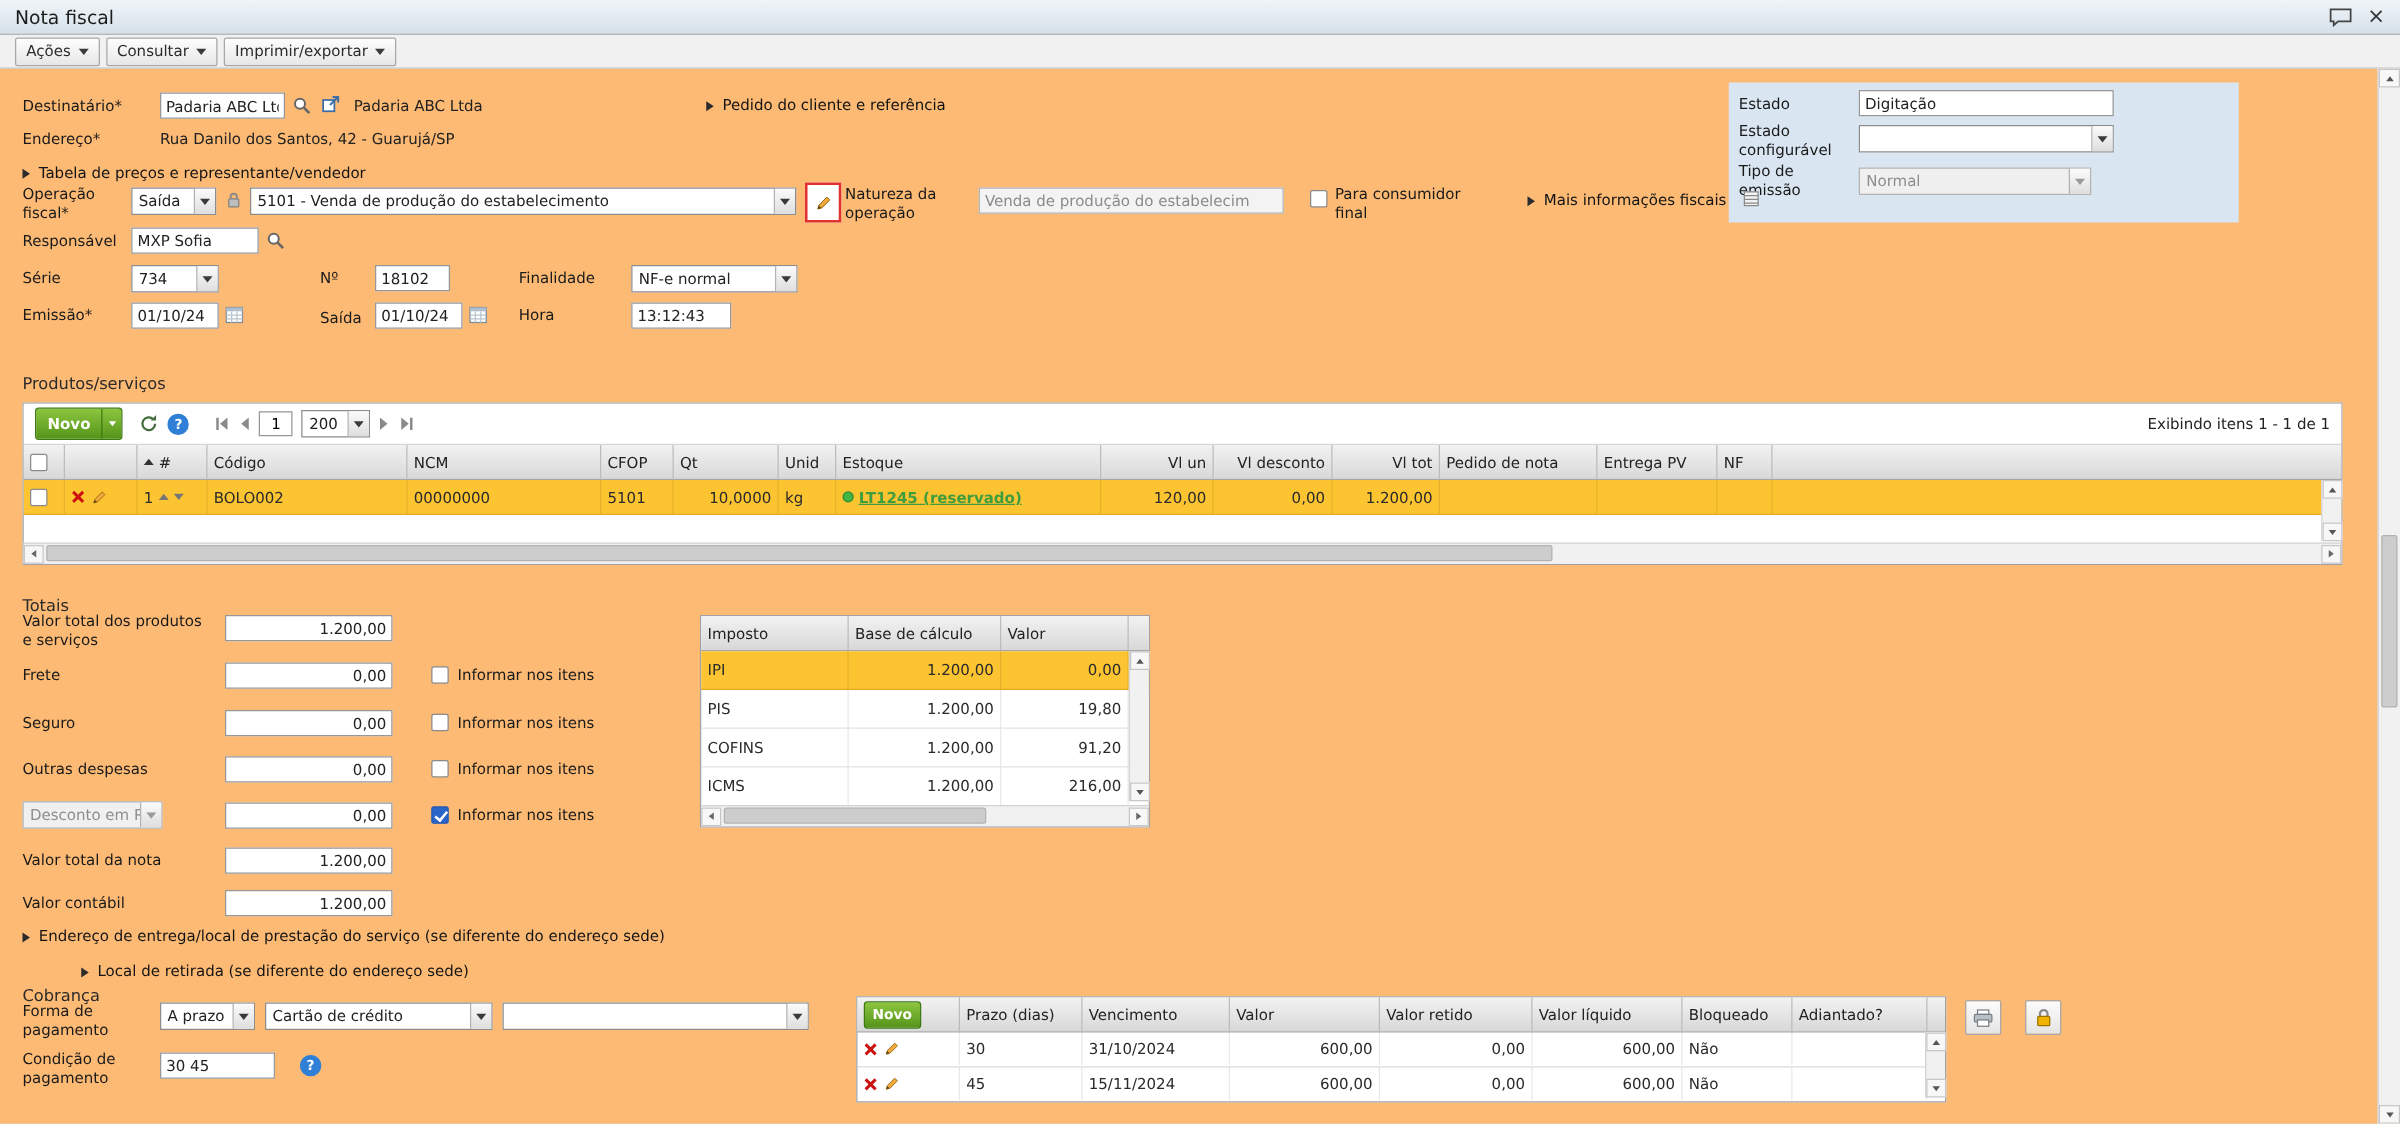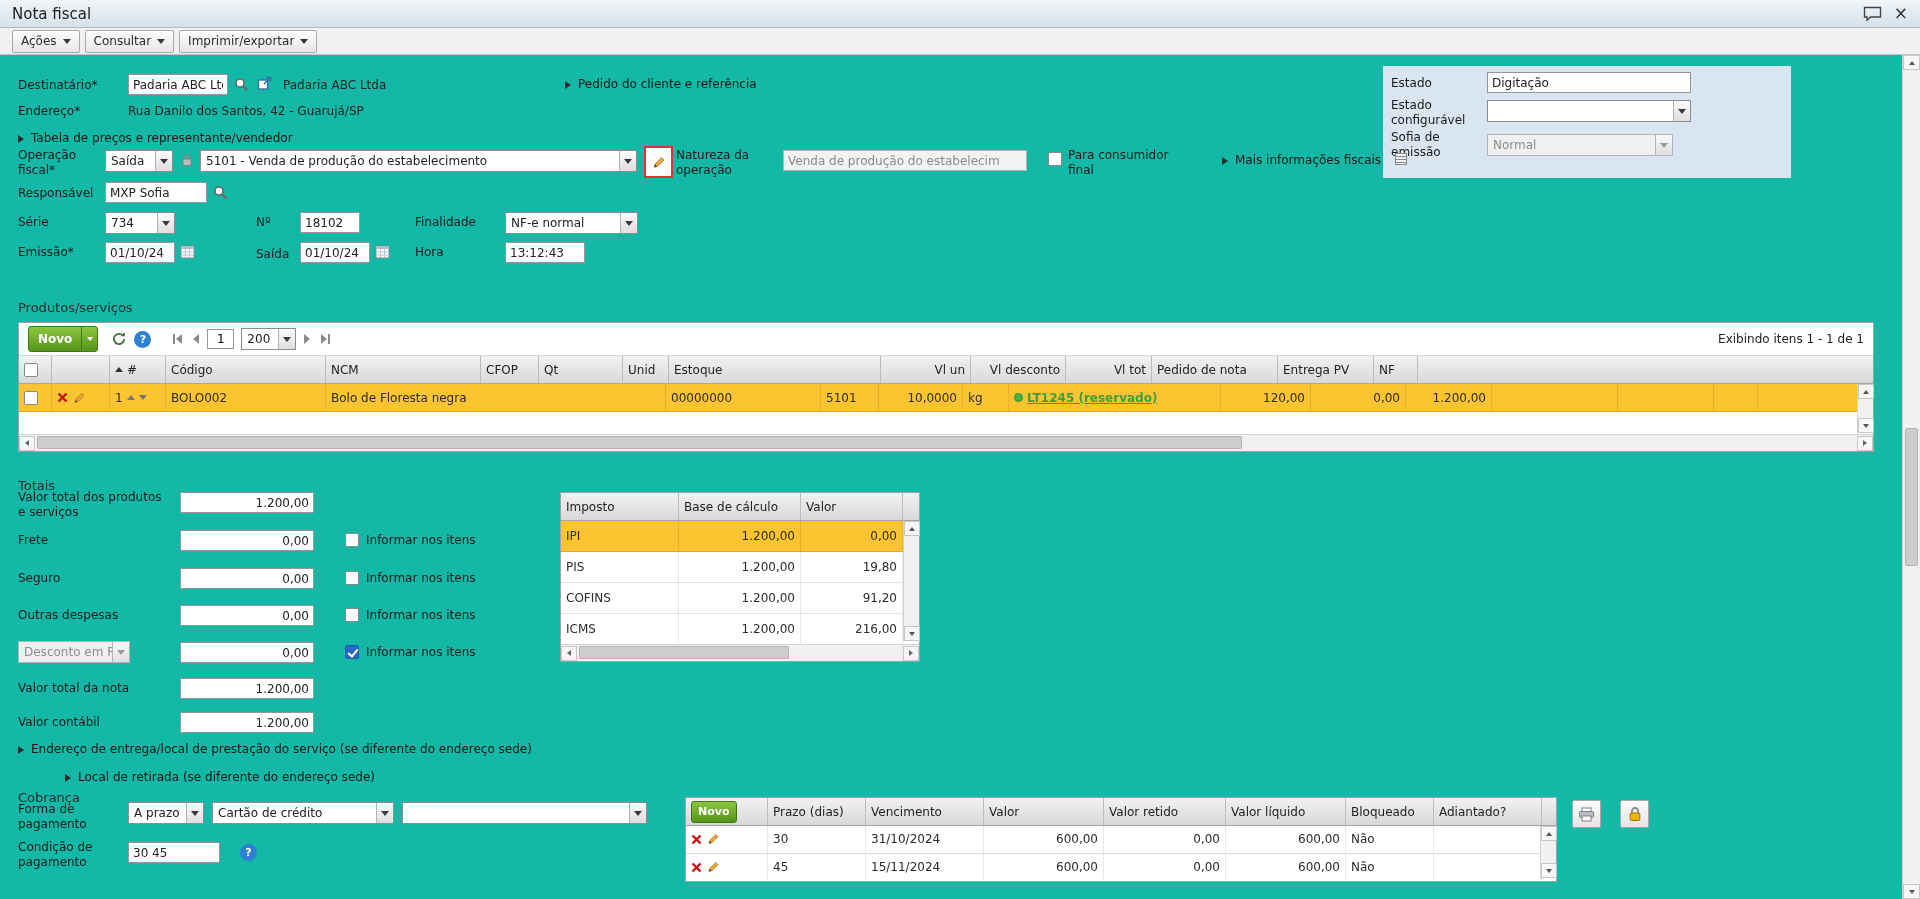--- a/index.html
+++ b/index.html
@@ -1,17 +1,17 @@
 <!DOCTYPE html>
 <html><head>
 <meta charset="utf-8">
 <style>
   html,body{margin:0;padding:0;}
   body{font-family:"DejaVu Sans","Liberation Sans",sans-serif;background:#dcdcdc;}
-  .app{position:relative;width:1920px;height:899px;background:#14b8a6;overflow:hidden;font-size:12px;color:#2b2b2b;}
+  .app{position:relative;width:1920px;height:899px;background:#fdba74;overflow:hidden;font-size:12px;color:#2b2b2b;}
 
   
   .titlebar{position:absolute;left:0;top:0;width:1920px;height:28px;background:linear-gradient(#f0f5f9,#d5e1ea);border-bottom:1px solid #a9bccb;display:flex;align-items:center;padding:0 12px;box-sizing:border-box;}
   .titlebar .title{font-size:15px;color:#1b1b1b;}
   .tb-icons{margin-left:auto;display:flex;align-items:center;gap:12px;}
   .tb-close{font-size:17px;color:#333;line-height:15px;cursor:pointer;}
 
   
   .menubar{position:absolute;left:0;top:28px;width:1920px;height:27px;background:#f1f1f1;border-bottom:1px solid #c6c6c6;display:flex;align-items:center;padding:0 12px;gap:5px;box-sizing:border-box;}
   .menu-btn{height:21px;display:flex;align-items:center;gap:6px;padding:0 8px;border:1px solid #a8a8a8;border-radius:2px;background:linear-gradient(#fdfdfd,#e7e7e7);color:#2b2b2b;cursor:pointer;}
@@ -146,21 +146,21 @@
   <div class="info-panel">
     <span class="lbl" style="left:8px;top:10px;">Estado</span>
     <input class="inp" style="left: 104px; top: 6px; width: 204px;" value="Digitação">
     <span class="lbl" style="left:8px;top:32px;width:88px;">Estado configurável</span>
     <div class="csel" style="left:104px;top:34px;width:204px;">
       <span class="t"></span>
       <span class="a">
           <span class="dd"></span>
         </span>
     </div>
-    <span class="lbl" style="left:8px;top:64px;width:70px;">Sofia de emissão</span>
+    <span class="lbl" style="left:8px;top:64px;width:70px;">Tipo de emissão</span>
     <div class="csel dis" style="left:104px;top:68px;width:186px;">
       <span class="t">Normal</span>
       <span class="a">
           <span class="dd" style="border-top-color:#9a9a9a;"></span>
         </span>
     </div>
   </div>
 
   <span class="lbl" style="left:18px;top:148px;width:72px;">Operação fiscal*</span>
   <div class="csel" style="left:105px;top:150px;width:68px;">
@@ -349,21 +349,20 @@
                 <path d="M3.2 12.2 L6 11.4 L4 9.4 Z" fill="#5f4410"></path>
               </svg>
           </span>
         </span>
         <span class="dc" style="width:56px;">
           <span>1</span>
           <span class="tri-up"></span>
           <span class="tri-dn"></span>
         </span>
         <span class="dc" style="width:160px;">BOLO002</span>
-        <span class="dc" style="width:340px;">Bolo de Floresta negra</span>
         <span class="dc" style="width:155px;">00000000</span>
         <span class="dc" style="width:58px;">5101</span>
         <span class="dc num" style="width:84px;">10,0000</span>
         <span class="dc" style="width:46px;">kg</span>
         <span class="dc" style="width:212px;">
           <span class="gdot"></span>
           <span class="link-green">LT1245 (reservado)</span>
         </span>
         <span class="dc num" style="width:90px;">120,00</span>
         <span class="dc num" style="width:95px;">0,00</span>

